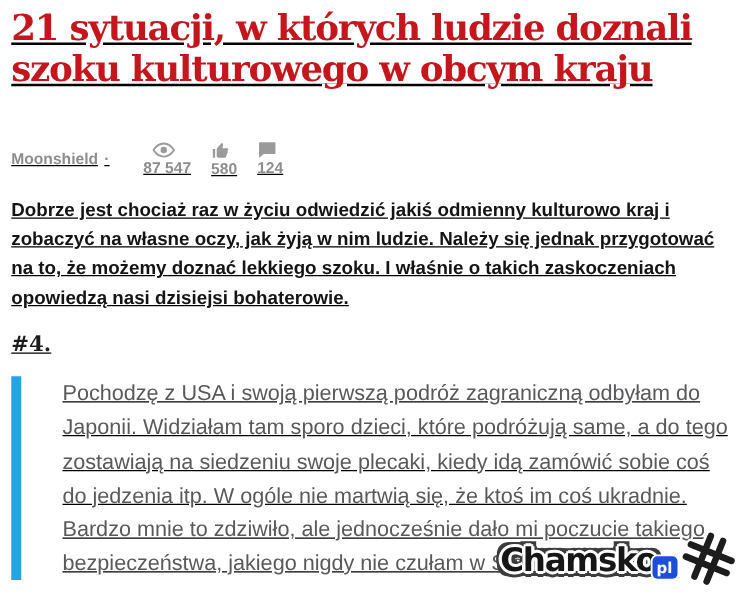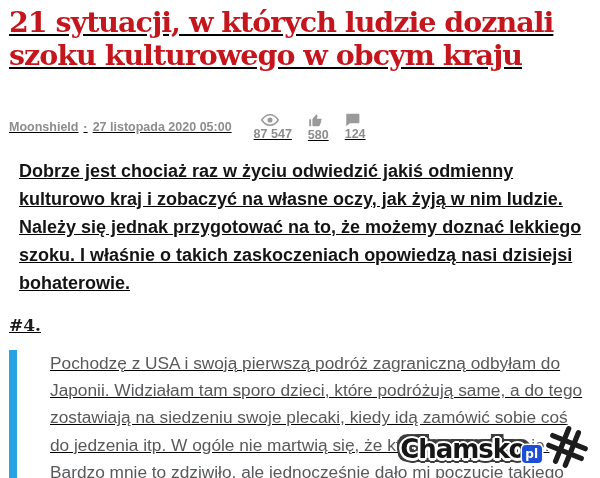--- a/index.html
+++ b/index.html
@@ -33,26 +33,25 @@
     margin-top:40px;
   }
   .meta .dot { margin:0 5px; }
   .stats { display:flex; align-items:center; margin-left:22px; }
   .stat { display:flex; align-items:center; margin-right:16px;flex-direction:column; }
   .stat svg { display:block; margin-right:5px; }
 
   
   .intro {
     margin-top:15px;
-    font-size:18px;
+    font-size:15px;
     font-weight:bold;
     color:#141414;
     line-height:1.56;
     max-width:588px;
-    margin-left:10px;
   }
 
   
   .section-num {
     margin-top:16px;
     font-family:"DejaVu Serif", serif;
     font-weight:bold;
     font-size:17px;
     color:#1c1c1c;
   }
@@ -118,21 +117,20 @@
 </head>
 <body>
 
 <div class="page">
 
   <h1 class="headline">21 sytuacji, w których ludzie doznali szoku kulturowego w obcym kraju</h1>
 
   <div class="meta">
     <span>Moonshield</span>
     <span class="dot">·</span>
-    <span>27 listopada 2020 05:00</span>
 
     <span class="stats">
       <span class="stat">
         <span>
           <svg width="18" height="14" viewBox="0 0 24 16">
             <path d="M12 1C6.5 1 2.3 6 1 8c1.3 2 5.5 7 11 7s9.7-5 11-7c-1.3-2-5.5-7-11-7z" fill="none" stroke="#9a9a9a" stroke-width="2"></path>
             <circle cx="12" cy="8" r="3.4" fill="#9a9a9a"></circle>
           </svg>
         </span>
         <span>87 547</span>

